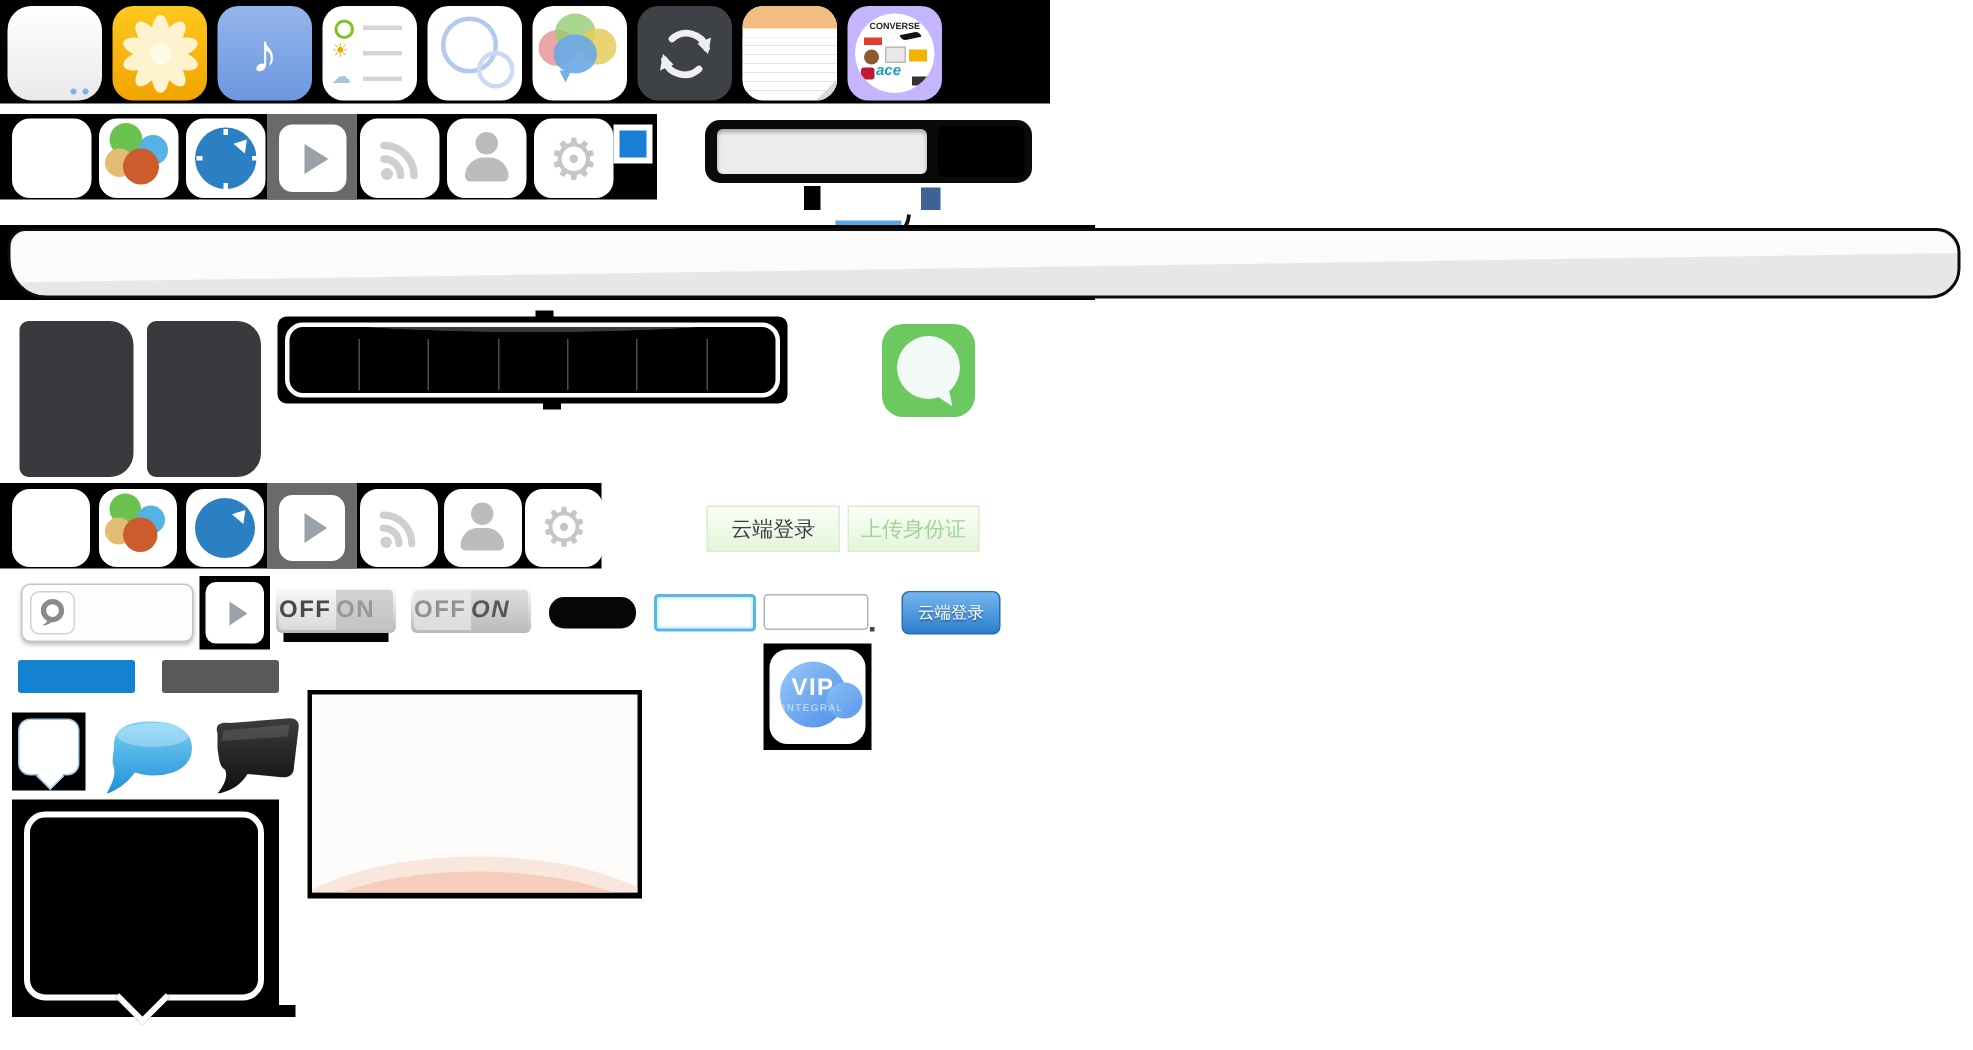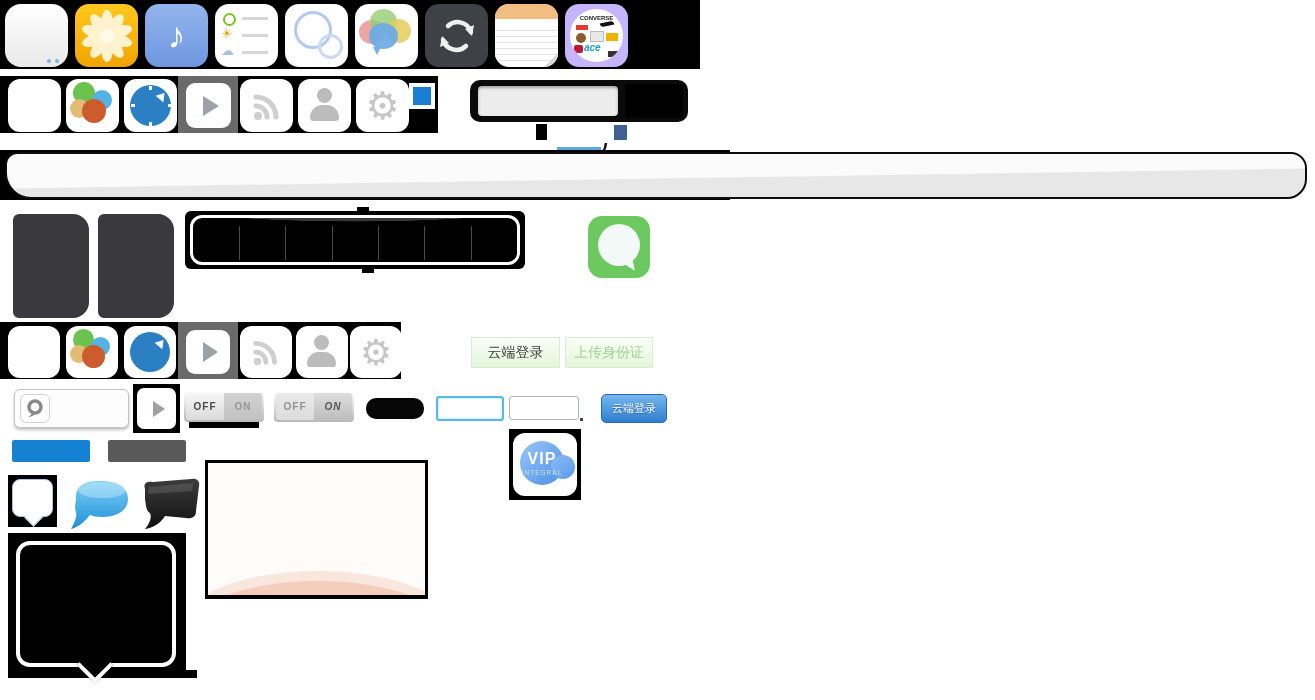--- a/index.html
+++ b/index.html
@@ -22,22 +22,22 @@
 
   .segbox{border:3px solid #fff;border-radius:12px;
       background:radial-gradient(120% 95% at 50% -45%,#3a3a3a 0 55%,#000 56%);}
   .segdiv{width:1px;height:34px;background:#4d4d4d;top:8px;}
 
   .greenbtn{background:linear-gradient(#fbfef8,#e3f5d9);border:1px solid #d9ecd1;
       font-size:14px;display:flex;align-items:center;justify-content:center;}
 
   .toggle{border-radius:4px;background:linear-gradient(#ffffff,#b9b9b9);padding:2px;box-sizing:border-box;}
   .toggle .inner{display:flex;width:100%;height:100%;border-radius:3px;overflow:hidden;}
-  .tseg{flex:1;display:flex;align-items:center;justify-content:center;
-      font-size:10px;font-weight:bold;letter-spacing:1px;}
+  .tseg{flex:1;display:flex;align-items:center;
+      font-size:16px;font-weight:bold;letter-spacing:1px;}
 
   .blueinput{background:#fff;border:2px solid #58b8e8;border-radius:3px;
       box-shadow:0 0 3px #9ad8f2 inset;}
   .grayinput{background:#fff;border:1px solid #a9b5bf;border-radius:3px;}
 
   .cloudbtn{background:linear-gradient(#74b6ee,#2f7fd0);border:1px solid #2a6cb4;border-radius:5px;
       color:#fff;font-size:11px;display:flex;align-items:center;justify-content:center;
       text-shadow:0 1px 1px rgba(0,0,0,.35);}
 
   .note-lines{background:repeating-linear-gradient(#ffffff 0 5px,#e2e2e2 5px 6px);}

